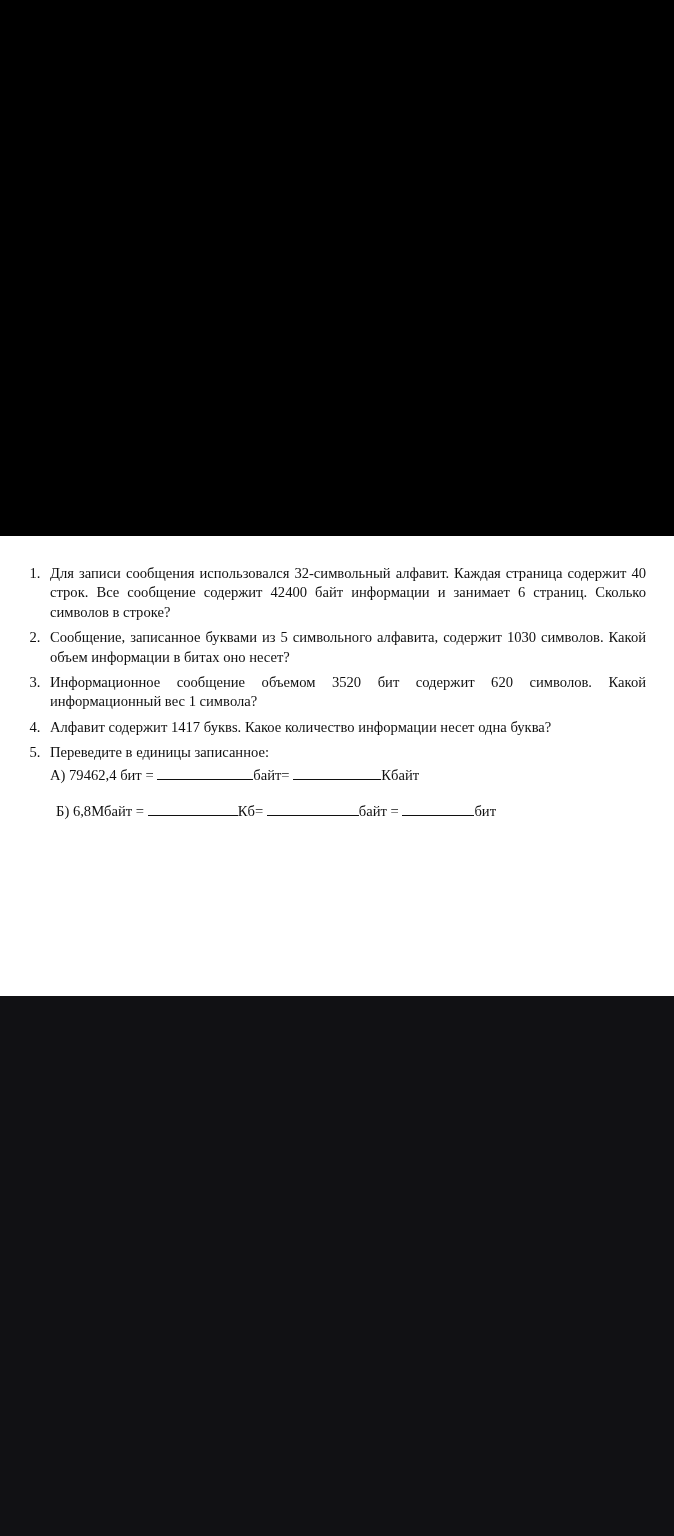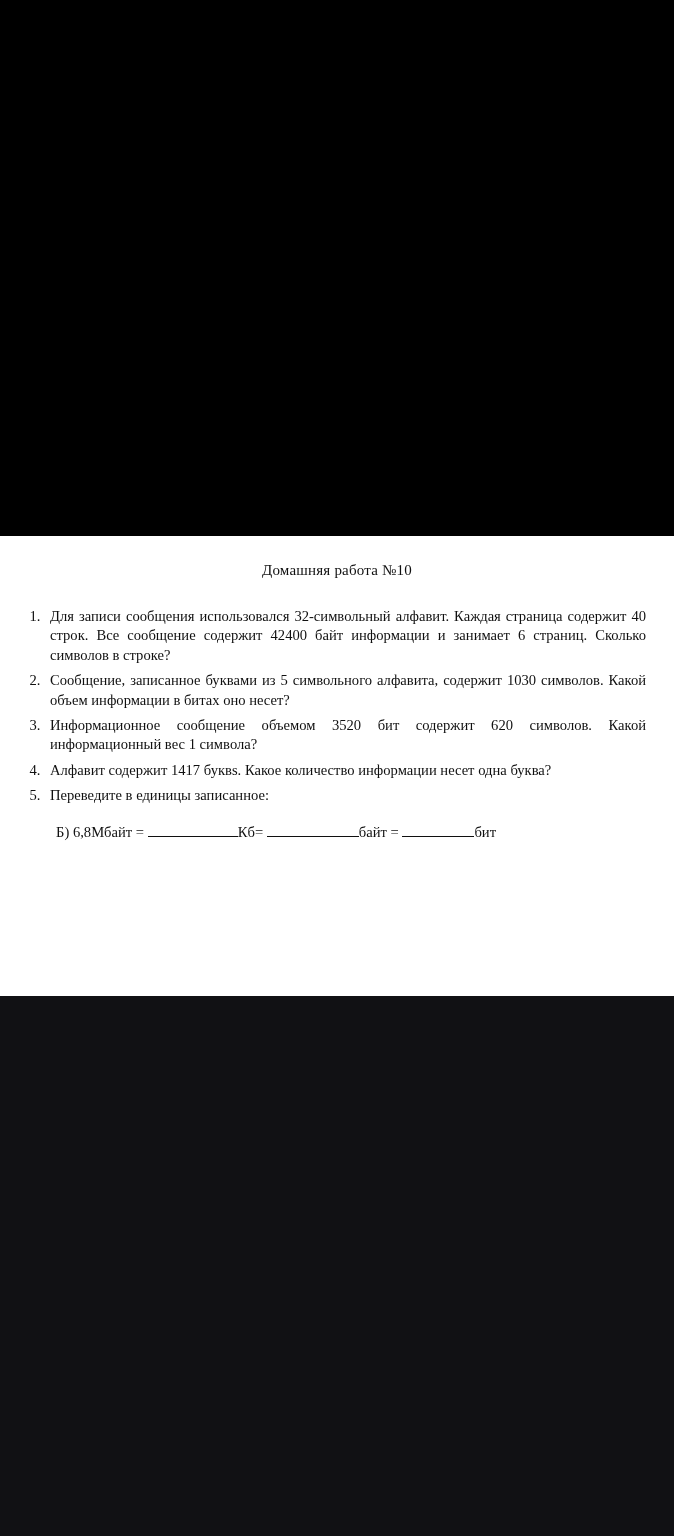--- a/index.html
+++ b/index.html
@@ -93,29 +93,31 @@
 </style>
 </head>
 <body>
 
 <div class="screen">
 
   <div class="top-dark"></div>
 
   <div class="doc">
 
-    <div class="doc-title">Домашняя работа №10</div>
 
     <ol class="tasks">
       <li>Для записи сообщения использовался 32-символьный алфавит. Каждая страница содержит 40 строк. Все сообщение содержит 42400 байт информации и занимает 6 страниц. Сколько символов в строке?</li>
       <li>Сообщение, записанное буквами из 5 символьного алфавита, содержит 1030 символов. Какой объем информации в битах оно несет?</li>
       <li>Информационное сообщение объемом 3520 бит содержит 620 символов. Какой информационный вес 1 символа?</li>
       <li>Алфавит содержит 1417 буквs. Какое количество информации несет одна буква?</li>
       <li>
         <span>Переведите в единицы записанное:</span>
+        <span class="sub-line">
+          <span>А) 79462,4 бит = </span><span class="blank b-w1"></span><span>байт= </span><span class="blank b-w2"></span><span>Кбайт</span>
+        </span>
         <span class="sub-line spaced">
           <span>Б) 6,8Мбайт = </span><span class="blank b-w3"></span><span>Кб= </span><span class="blank b-w4"></span><span>байт = </span><span class="blank b-w6"></span><span>бит</span>
         </span>
       </li>
     </ol>
 
   </div>
 
   <div class="bottom-dark"></div>
 

